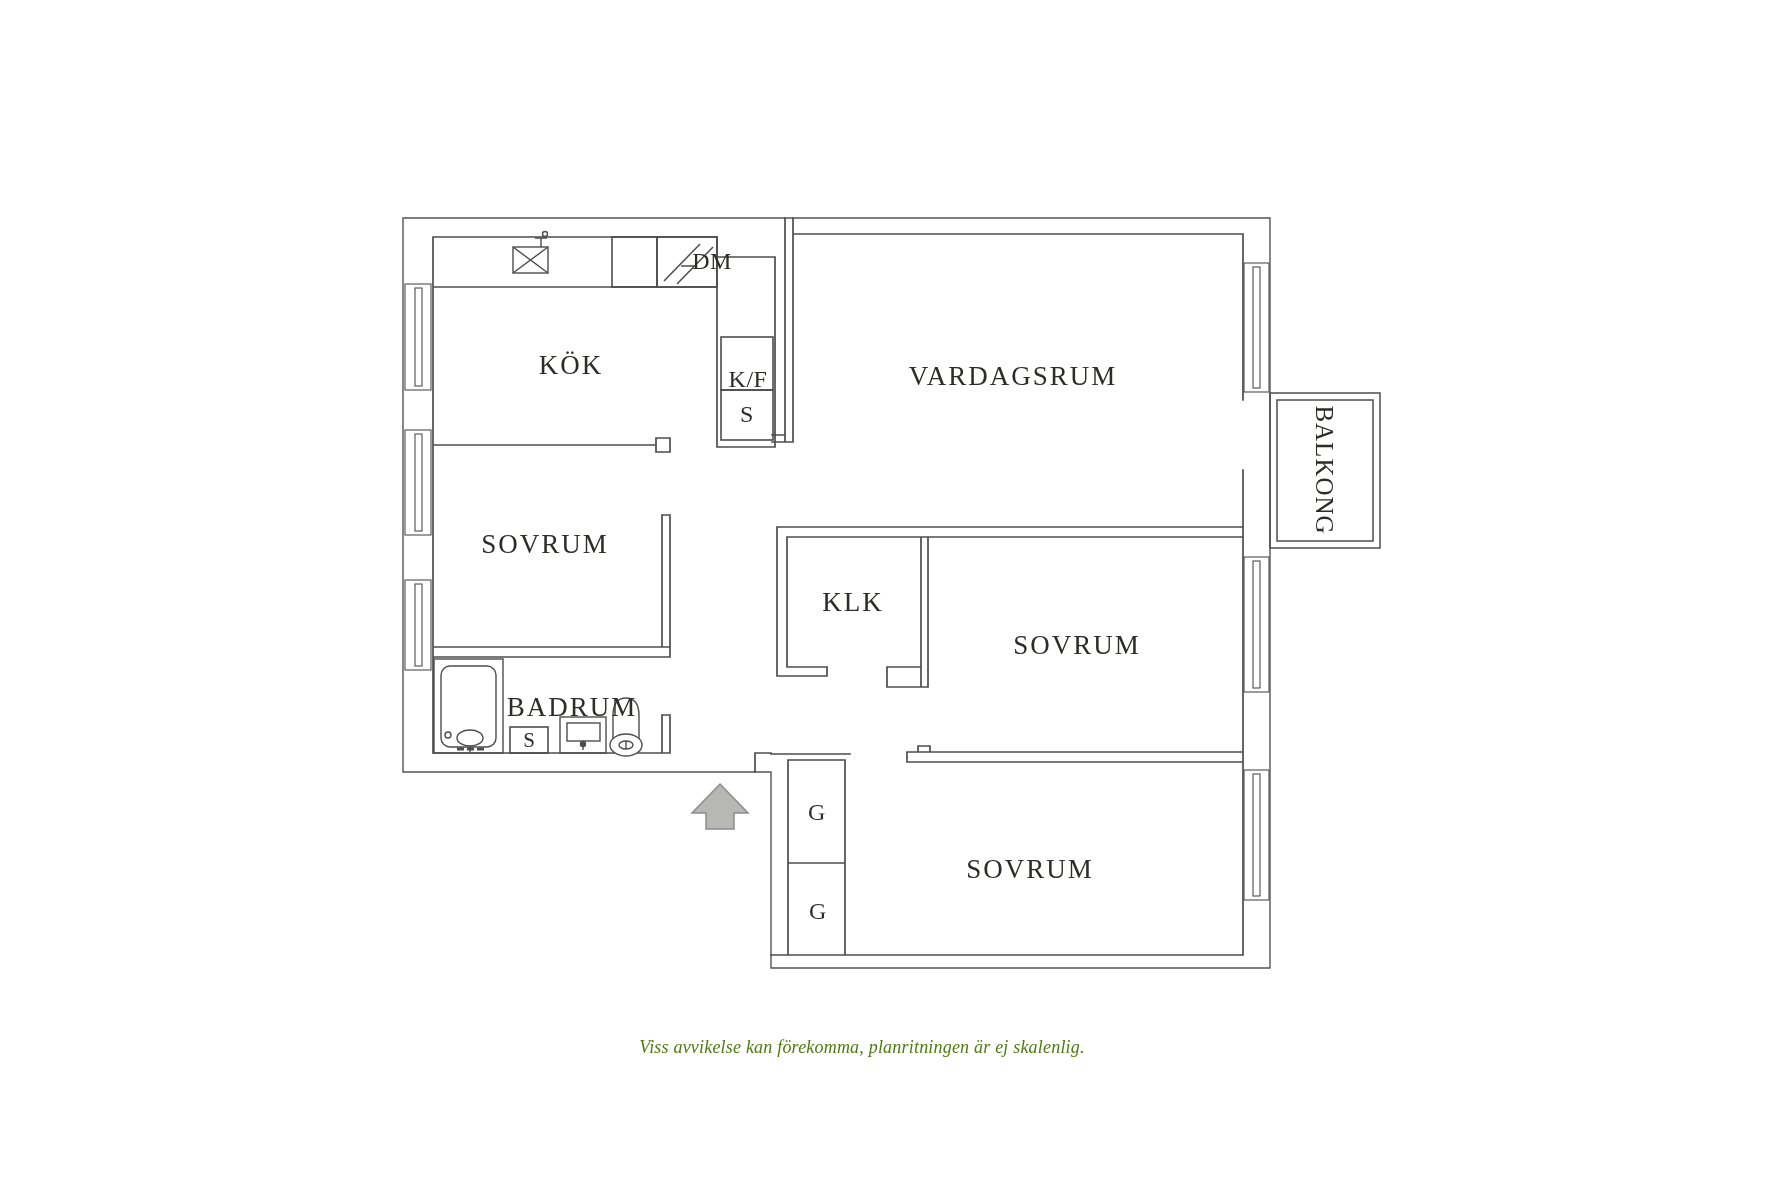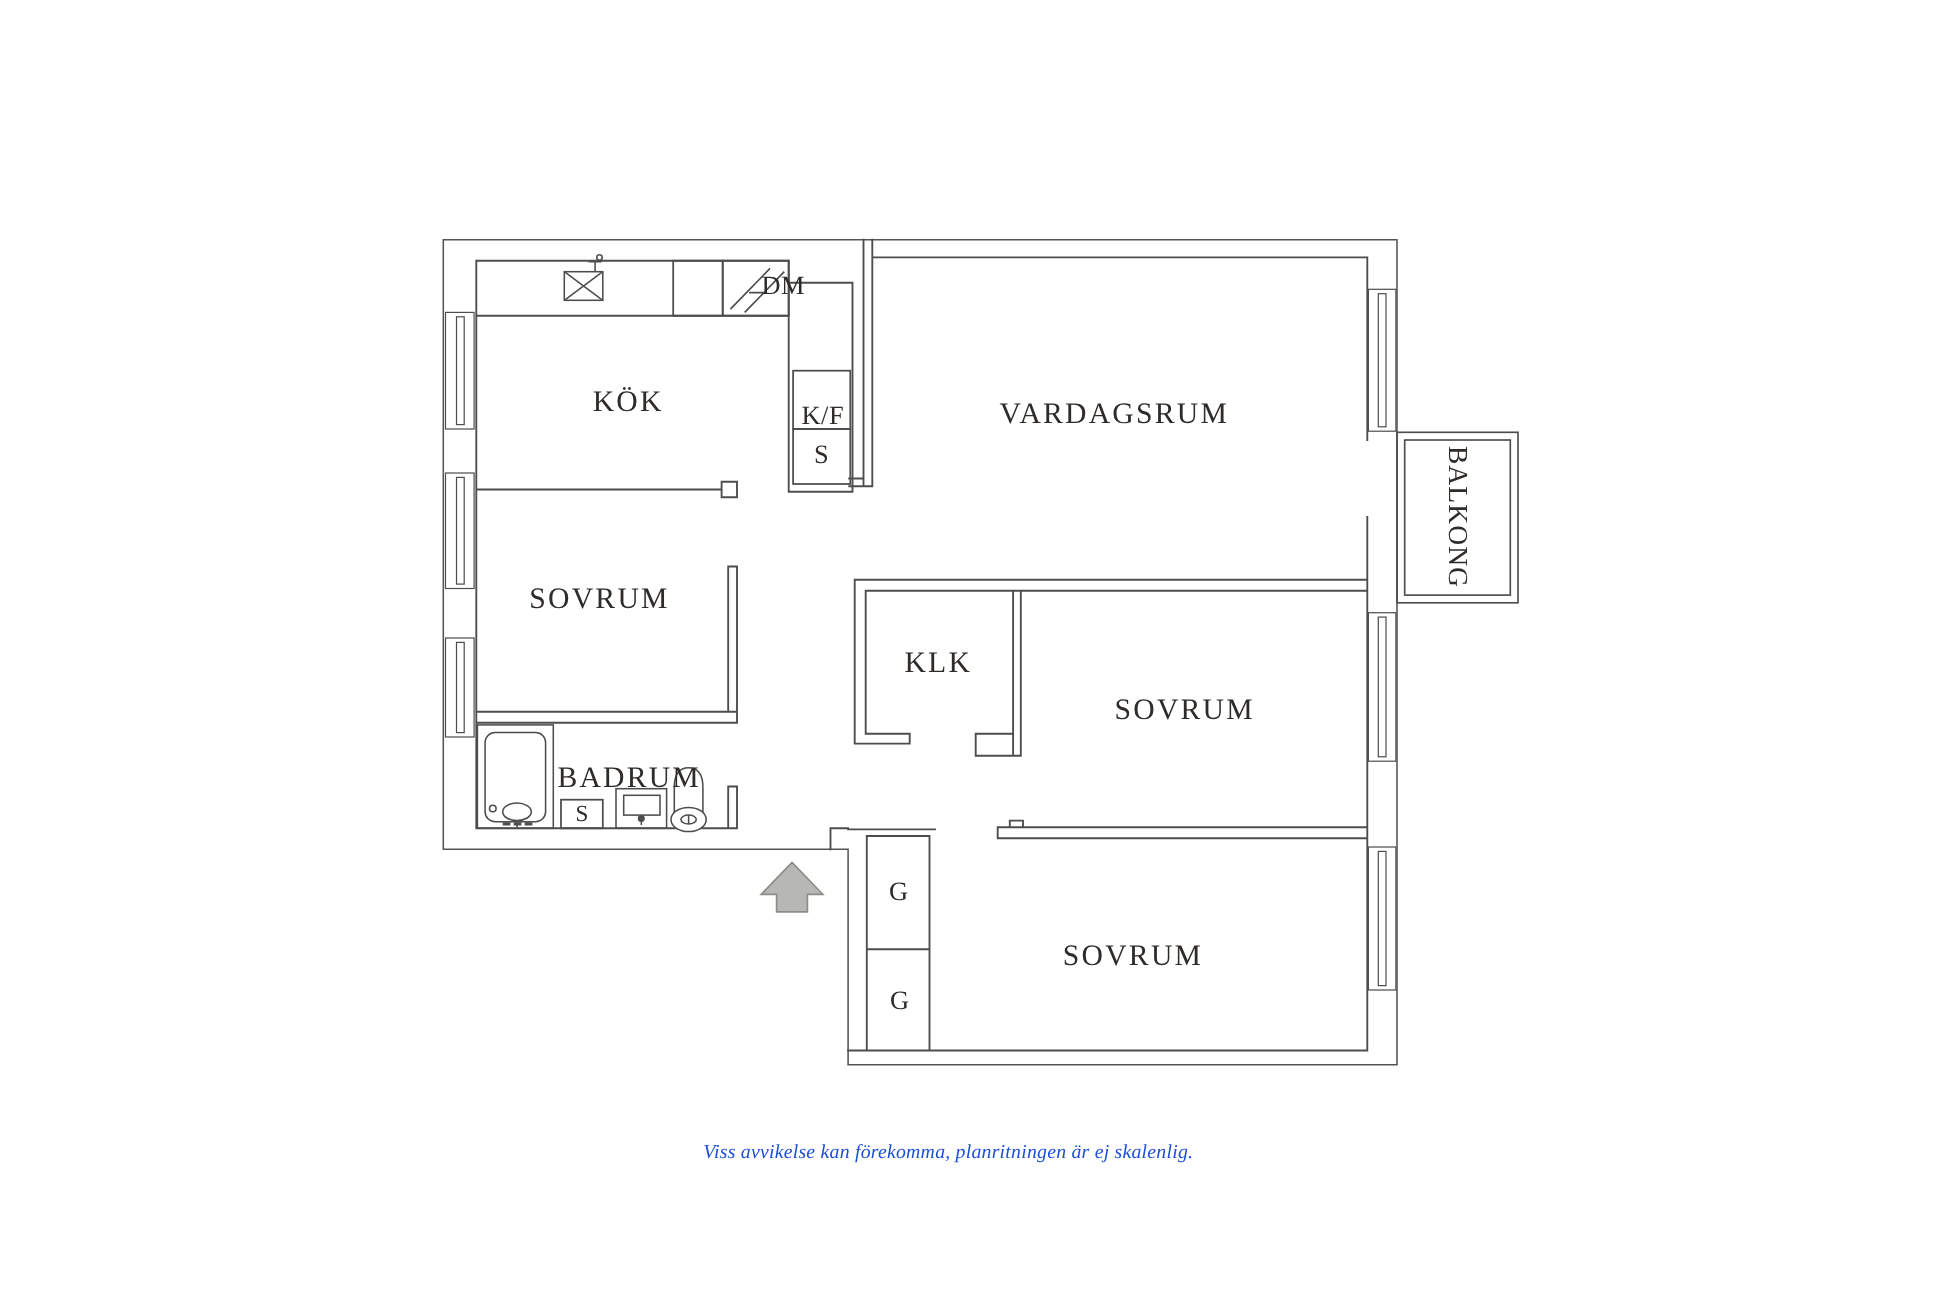--- a/index.html
+++ b/index.html
@@ -18,21 +18,21 @@
     white-space:nowrap;
     user-select:none;
   }
   .room-label{font-size:27px;letter-spacing:2px;}
   .small-label{font-size:24px;letter-spacing:0.5px;}
   .tiny-label{font-size:21px;}
   .rotated{transform:translate(-50%,-50%) rotate(90deg);}
   .disclaimer{
     font-size:18px;
     font-style:italic;
-    color:#1d4ed8;
+    color:#4d7c0f;
     letter-spacing:0.2px;
   }
 </style>
 </head>
 <body>
 
 <div id="canvas">
 
   <svg id="plan-svg" width="1780" height="1187" viewBox="0 0 1780 1187">
 

